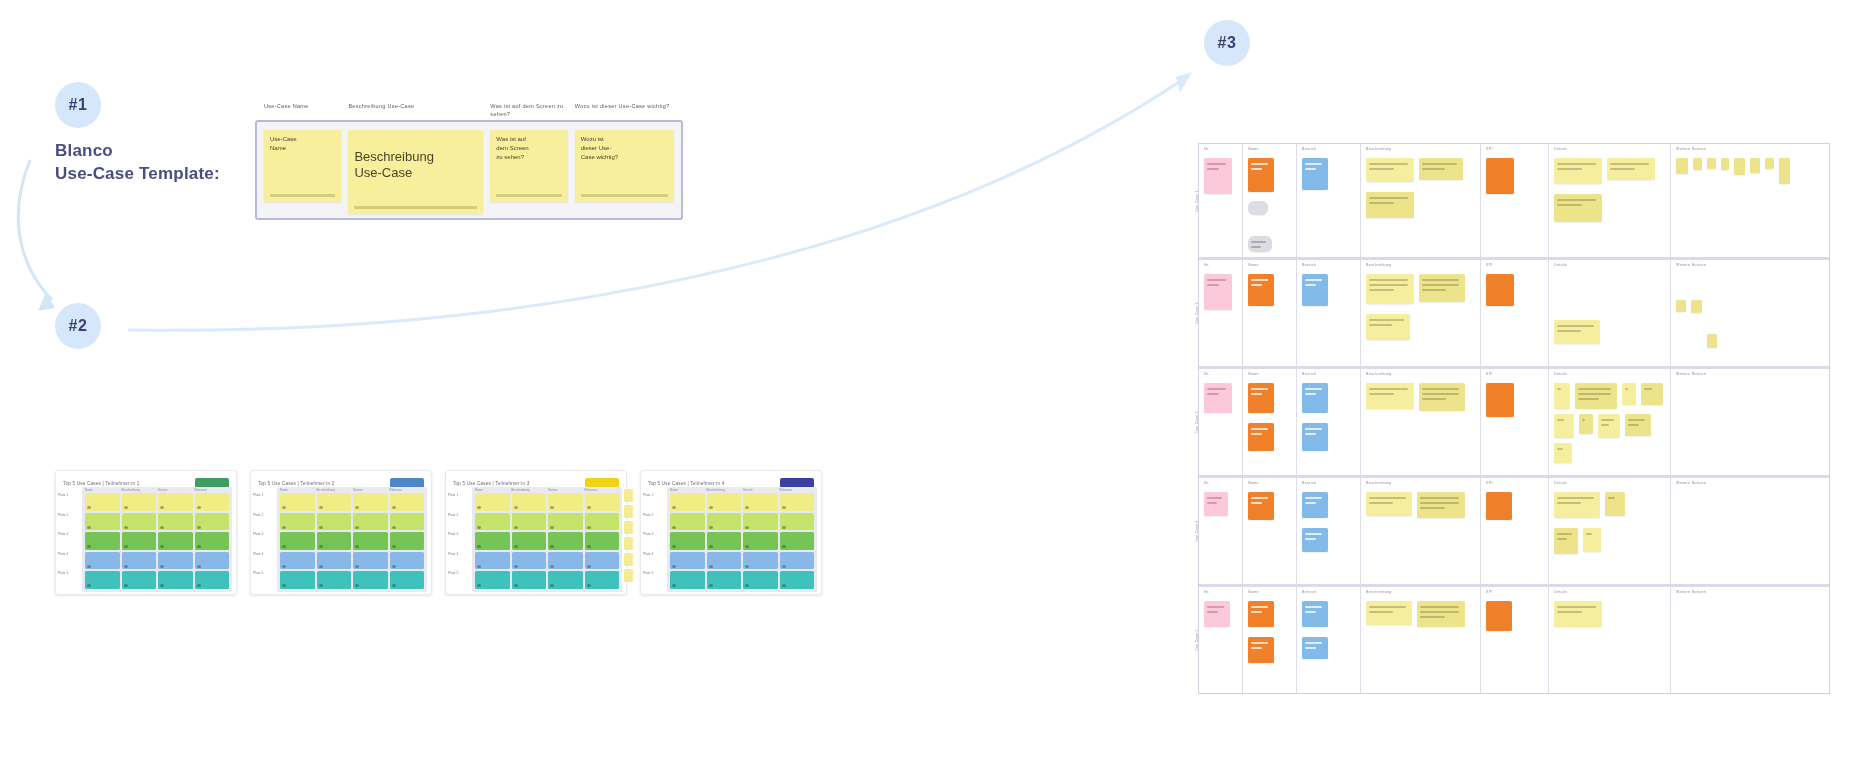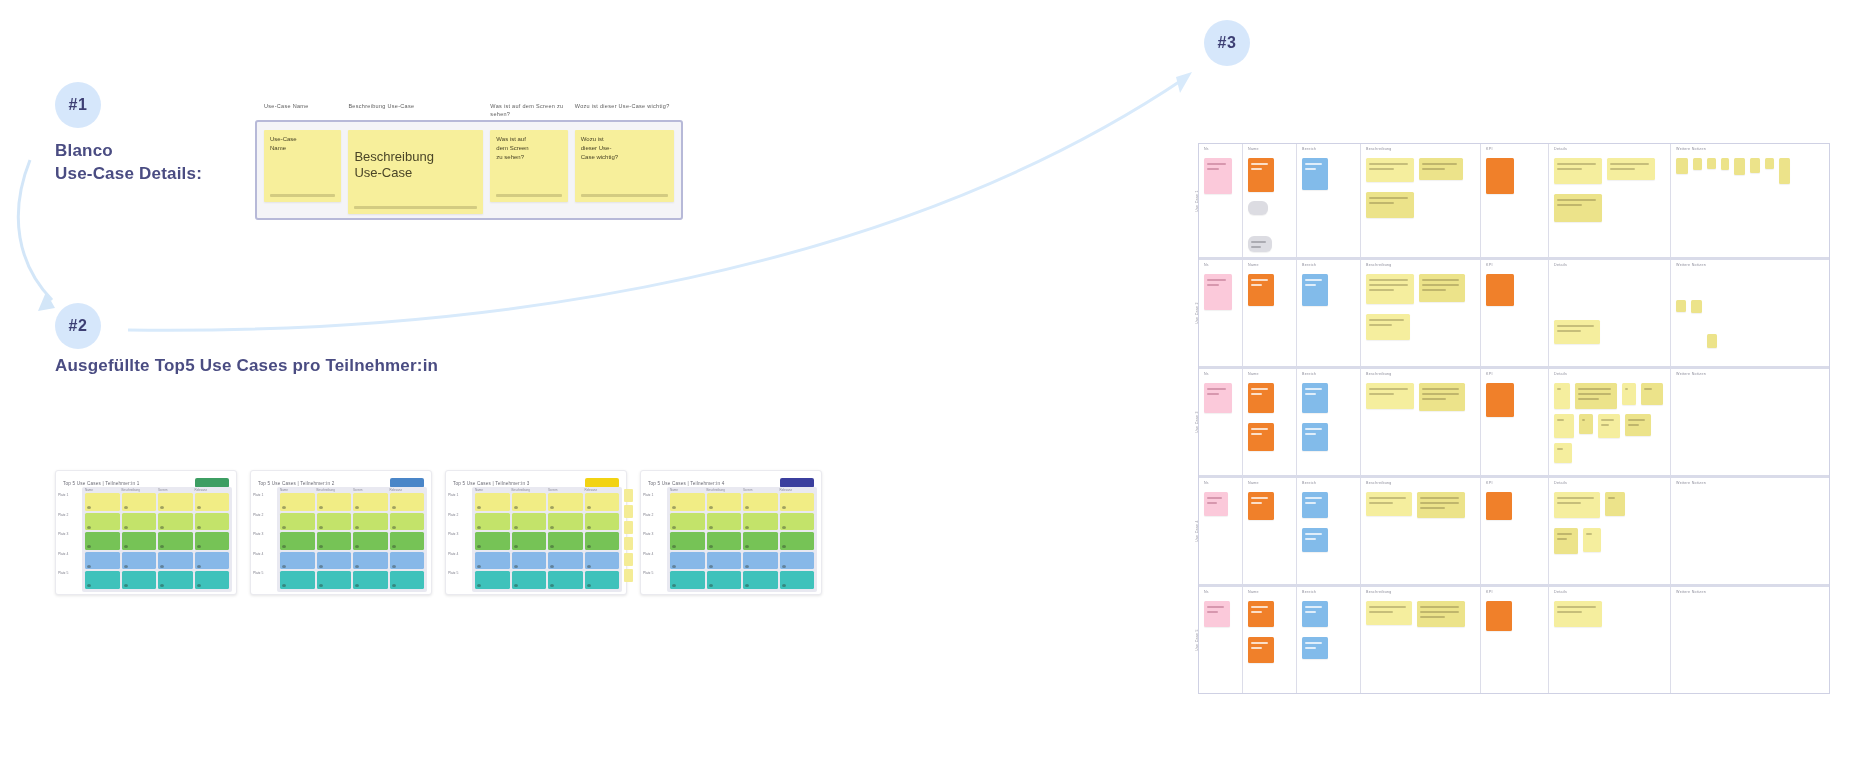--- a/index.html
+++ b/index.html
@@ -131,21 +131,21 @@
     <path d="M30 160 C 8 215, 18 265, 52 300" fill="none" stroke="#d3e6f8" stroke-width="3"></path>
     <path d="M46 292 l 9 16 l -17 3 z" fill="#d3e6f8"></path>
     <path d="M128 330 C 500 335, 900 270, 1185 78" fill="none" stroke="#d8eafb" stroke-width="3"></path>
     <path d="M1192 72 l -16 5 l 4 16 z" fill="#d8eafb"></path>
   </svg>
 
   <div class="step-badge" style="left:55px;top:82px;">
     <span>#1</span>
   </div>
   <div class="section-title" style="left:55px;top:140px;width:230px;">Blanco
-Use-Case Details:</div>
+Use-Case Template:</div>
 
   <div id="sec1-frame">
       <div class="tmpl-col" style="width: 78px;">
         <div class="tmpl-head">Use-Case Name</div>
         <div class="sticky sticky-sm" style="width: 100%; height: 72px;">
           <span style="white-space: pre-line; display: block;">Use-Case
 Name</span>
           <div class="underline"></div>
         </div>
       </div>
@@ -175,21 +175,20 @@
 dieser Use-
 Case wichtig?</span>
           <div class="underline"></div>
         </div>
       </div>
     </div>
 
   <div class="step-badge" style="left:55px;top:303px;">
     <span>#2</span>
   </div>
-  <div class="section-title" style="left:55px;top:355px;width:560px;">Ausgefüllte Top5 Use Cases pro Teilnehmer:in</div>
 
   <div id="sec2-cards">
       <div class="pcard">
         <div class="pcard-head">
           <div class="pcard-title">Top 5 Use Cases | Teilnehmer:in 1</div>
           <div class="pcard-chip" style="background: rgb(61, 158, 99);"></div>
         </div>
         <div class="pgrid">
           <div class="pgrid-head">
             <span>Name</span>

